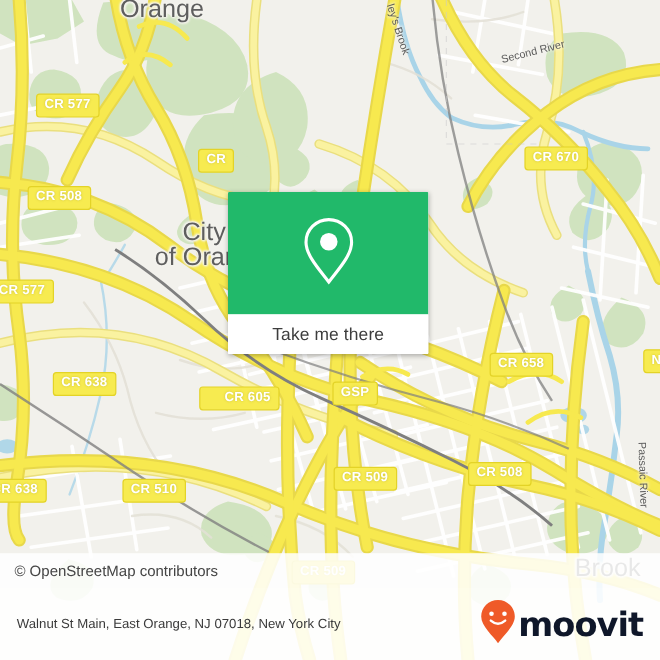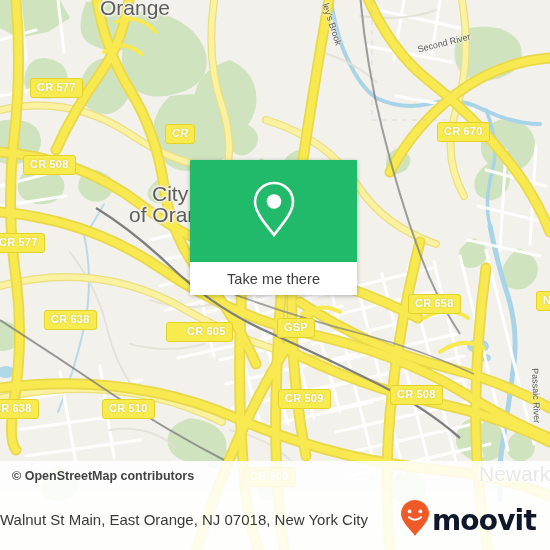--- a/index.html
+++ b/index.html
@@ -79,30 +79,31 @@
     color:#3d3d3d;font-size:14.5px;letter-spacing:.1px;
   }
 
   
   #attribution{
     position:absolute;left:0;right:0;top:461px;height:29px;
     background:rgba(255,255,255,.86);
     display:flex;align-items:center;
   }
   #attribution .txt{
-    padding-left:12px;color:#444;font-size:12.5px;white-space:nowrap;font-weight:bold;
+    padding-left:12px;color:#444;font-size:12.5px;white-space:nowrap;
   }
   #footer{
     position:absolute;left:0;right:0;top:490px;height:60px;
     background:rgba(255,255,255,.88);
     display:flex;align-items:center;justify-content:space-between;
   }
   #footer-address{
+    padding-left:14px;
     color:#3a3a3a;
-    font-size:15px;
+    font-size:11px;
     line-height:1.32;
     max-width:400px;
   }
   #brand{
     display:flex;align-items:center;gap:2px;padding-right:14px;
   }
   #brand .word{
     color:#0f172a;font-size:28px;font-weight:bold;letter-spacing:-.8px;
     font-family:"DejaVu Sans","Liberation Sans",sans-serif;
   }
@@ -299,34 +300,34 @@
       <g class="rail2" stroke-width="1" opacity=".5">
         <path d="M372 0 L372 120 M372 120 L452 120"></path>
       </g>
     </svg>
 
     <div class="place big" style="left:100px;top:-4px;">Orange</div>
 
     <div class="place big" style="left:152px;top:182px;text-align:center;">City</div>
     <div class="place big" style="left:129px;top:203px;">of Orange</div>
 
-    <div class="place big" style="left:479px;top:462px;">Newark</div>
+    <div class="place big" style="left:479px;top:462px;">Brook</div>
 
     <div class="water-label" style="left:417px;top:38px;transform:rotate(-14deg);">Second River</div>
     <div class="water-label" style="left:330px;top:2px;transform:rotate(72deg);transform-origin:left top;">ley's Brook</div>
     <div class="water-label" style="left:540px;top:368px;transform:rotate(88deg);transform-origin:left top;">Passaic River</div>
 
     <div class="shield" style="left:30px;top:78px;">CR 577</div>
     <div class="shield" style="left:23px;top:155px;">CR 508</div>
     <div class="shield" style="left:-8px;top:233px;">CR 577</div>
     <div class="shield" style="left:44px;top:310px;">CR 638</div>
     <div class="shield" style="left:-14px;top:399px;">CR 638</div>
     <div class="shield" style="left:102px;top:399px;">CR 510</div>
     <div class="shield" style="left:166px;top:322px;padding-left:20px;">CR 605</div>
-    <div class="shield" style="left:165px;top:124px;font-style:italic;">CR</div>
+    <div class="shield" style="left:165px;top:124px;">CR</div>
     <div class="shield" style="left:277px;top:318px;">GSP</div>
     <div class="shield" style="left:278px;top:389px;">CR 509</div>
     <div class="shield" style="left:243px;top:467px;">CR 509</div>
     <div class="shield" style="left:390px;top:385px;">CR 508</div>
     <div class="shield" style="left:408px;top:294px;text-align:right;">CR 658</div>
     <div class="shield" style="left:437px;top:122px;">CR 670</div>
     <div class="shield" style="left:536px;top:291px;">N</div>
   </div>
 
   <div id="callout">

